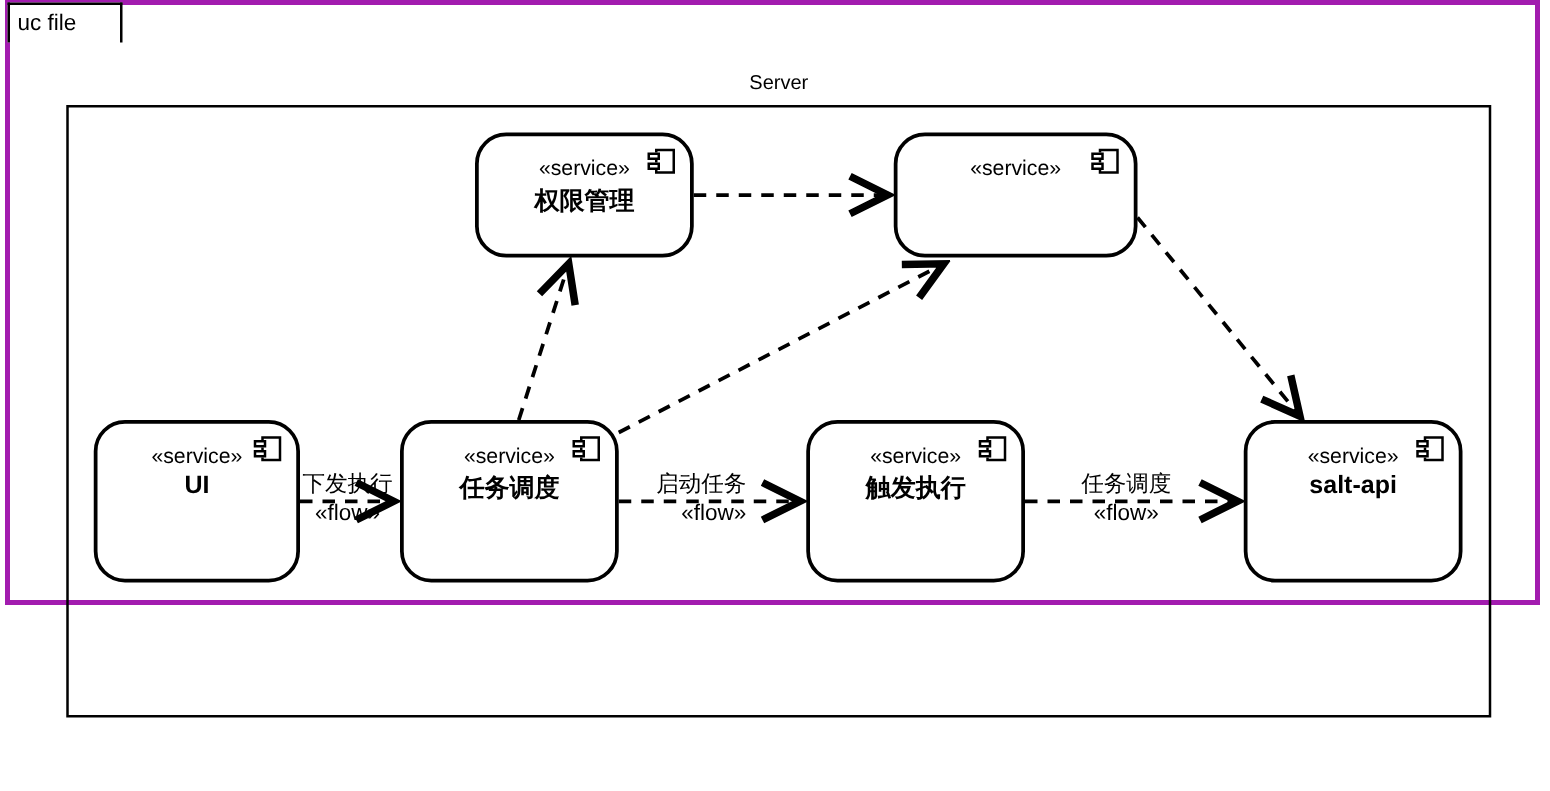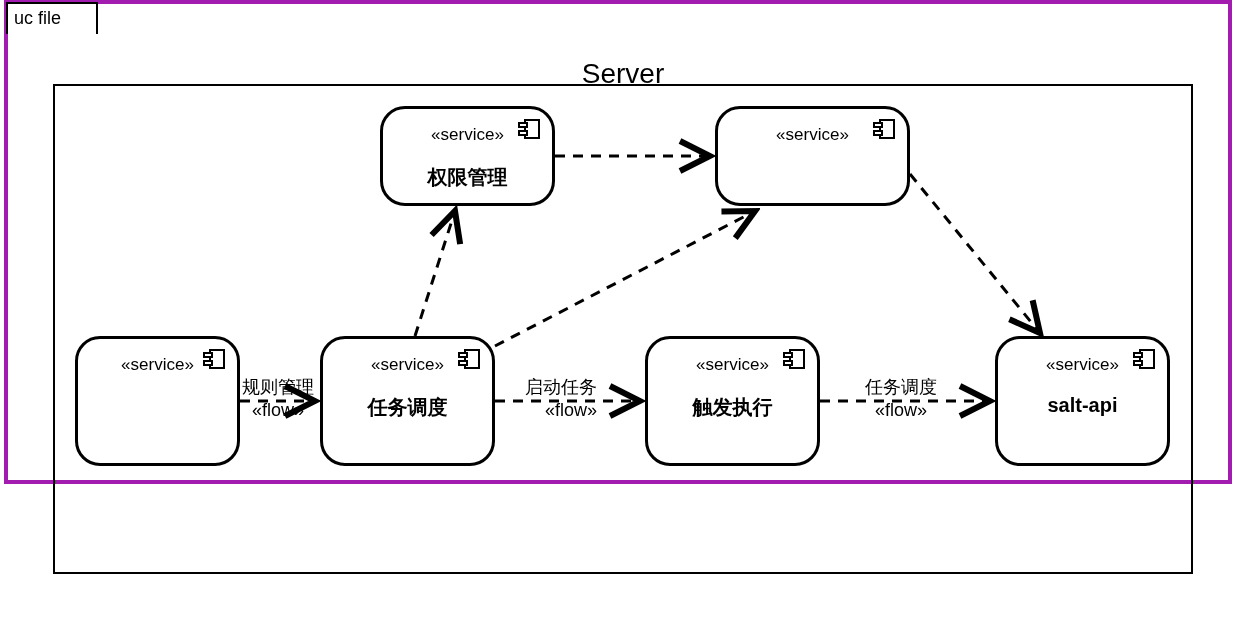--- a/index.html
+++ b/index.html
@@ -44,40 +44,40 @@
     height: 490px;
     border: 2px solid #000;
     box-sizing: border-box;
   }
   .inner-title {
     position: absolute;
     top: -28px;
     left: 0;
     width: 100%;
     text-align: center;
-    font-size: 28px;
+    font-size: 16px;
   }
   .component {
     position: absolute;
     border: 3px solid #000;
     border-radius: 25px;
     background: #fff;
     box-sizing: border-box;
     text-align: center;
     padding-top: 16px;
   }
   .component .stereo {
     font-size: 17px;
     display: block;
   }
   .component .name {
     font-size: 20px;
     font-weight: 700;
     display: block;
-    margin-top: 19px;
+    margin-top: 2px;
   }
   .comp-icon {
     position: absolute;
     top: 8px;
     right: 10px;
     width: 24px;
     height: 24px;
   }
   .comp-icon .body {
     position: absolute;
@@ -119,20 +119,21 @@
 <div class="outer-frame">
   <div class="tab">
     <span>uc file</span>
   </div>
 
   <div class="inner-frame">
     <div class="inner-title">Server</div>
 
     <div class="component" style="left:20px; top:250px; width:165px; height:130px;">
       <span class="stereo">«service»</span>
+      <span class="name">UI</span>
       <div class="comp-icon">
           <div class="body"></div>
           <div class="plug1"></div>
           <div class="plug2"></div>
         </div>
     </div>
 
     <div class="component" style="left:265px; top:250px; width:175px; height:130px;">
       <span class="stereo">«service»</span>
       <span class="name">任务调度</span>
@@ -200,21 +201,21 @@
 
         <line x1="500" y1="70" x2="655" y2="70" marker-end="url(#arr)"></line>
 
         <line x1="440" y1="260" x2="700" y2="125" marker-end="url(#arr)"></line>
 
         <line x1="855" y1="88" x2="985" y2="247" marker-end="url(#arr)"></line>
       </g>
     </svg>
 
     <div class="conn-label" style="left:187px; top:290px;">
-      <span>规则管理</span><br>
+      <span>下发执行</span><br>
       <span>«flow»</span>
     </div>
 
     <div class="conn-label" style="left:470px; top:290px;text-align:right;">
       <span>启动任务</span><br>
       <span>«flow»</span>
     </div>
 
     <div class="conn-label" style="left:810px; top:290px;">
       <span>任务调度</span><br>

